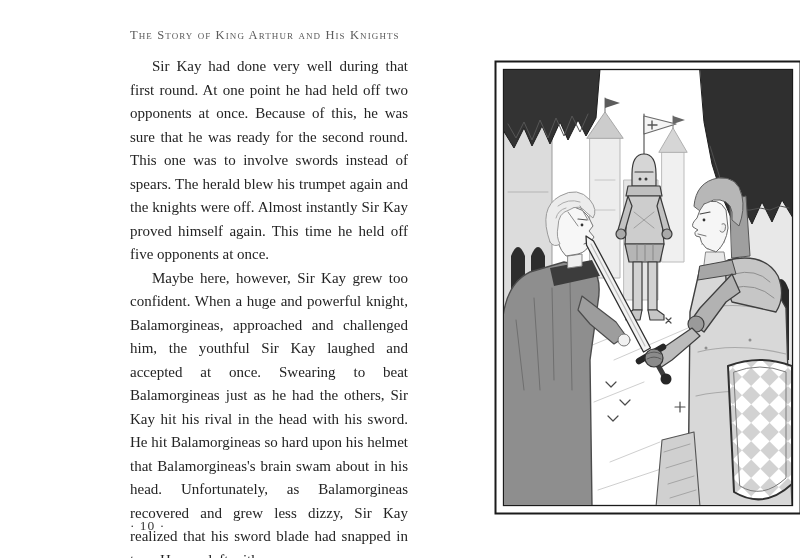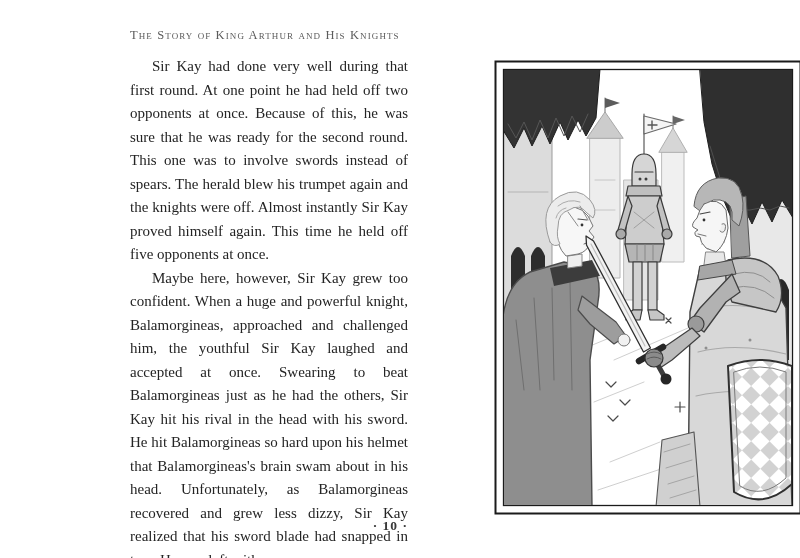--- a/index.html
+++ b/index.html
@@ -12,22 +12,22 @@
     position:absolute;left:86px;top:28px;width:290px;
     font-size:12.5px;letter-spacing:1.1px;color:#5b5b5b;
     font-variant:small-caps;white-space:nowrap;
   }
   .body-text{
     position:absolute;left:86px;top:55px;width:278px;
     font-size:15px;line-height:23.5px;color:#242424;text-align:justify;
   }
   .body-text p{margin:0;text-indent:22px;font-family:Liberation Serif, serif;}
   .page-number{
-    position:absolute;left:86px;top:518px;width:278px;text-align:right;
-    font-size:13.5px;color:#3a3a3a;letter-spacing:1px;font-weight:bold;
+    position:absolute;left:86px;top:518px;width:278px;text-align:left;
+    font-size:13.5px;color:#3a3a3a;letter-spacing:1px;
   }
   .illustration{position:absolute;left:450px;top:60px;}
 </style>
 </head>
 <body>
 
 <div class="spread">
 
   <div class="running-header">The Story of King Arthur and His Knights</div>
 

